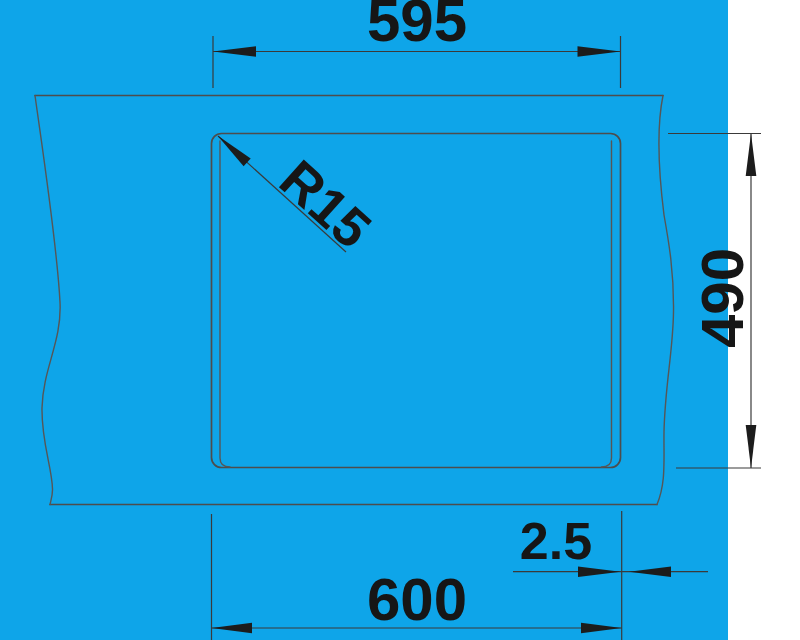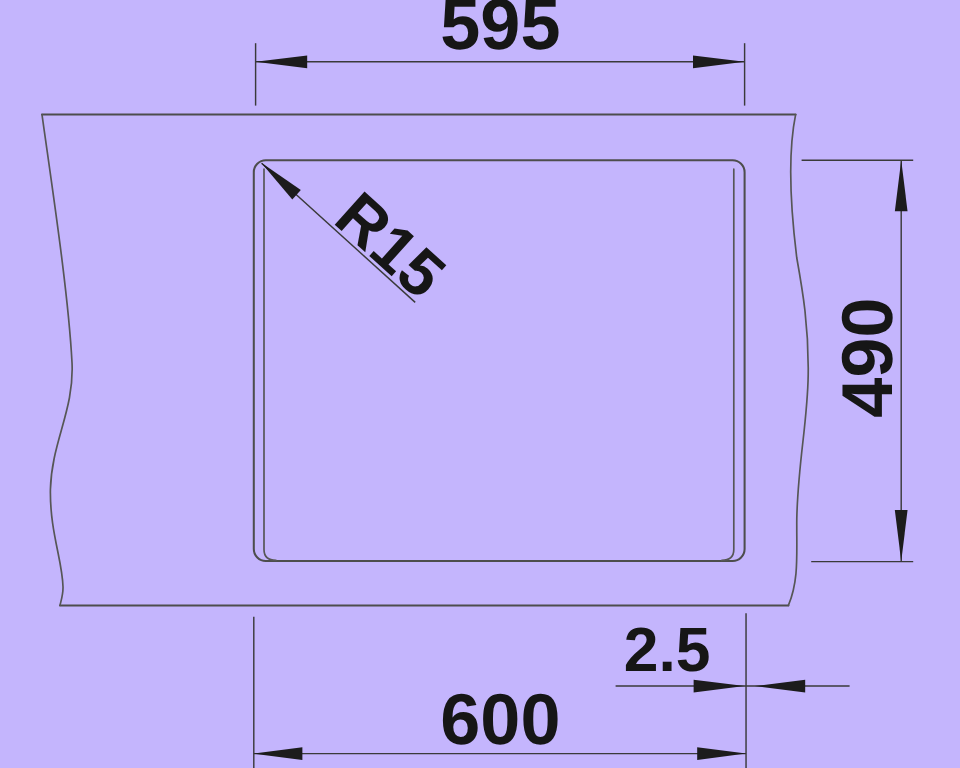--- a/index.html
+++ b/index.html
@@ -5,24 +5,24 @@
   html, body {
     margin: 0;
     padding: 0;
     background: #ffffff;
     width: 800px;
     height: 640px;
     overflow: hidden;
     font-family: "Liberation Sans", sans-serif;
   }
   #stage {
-    width: 800px;
+    width: 728px;
     height: 640px;
     position: relative;
-    background: #c4b5fd;
+    background: #0ea5e9;
   }
   svg { display: block; }
   .outline {
     fill: none;
     stroke: #4d4d4d;
     stroke-width: 1.7;
     stroke-linecap: round;
     stroke-linejoin: round;
   }
   .thinline {

